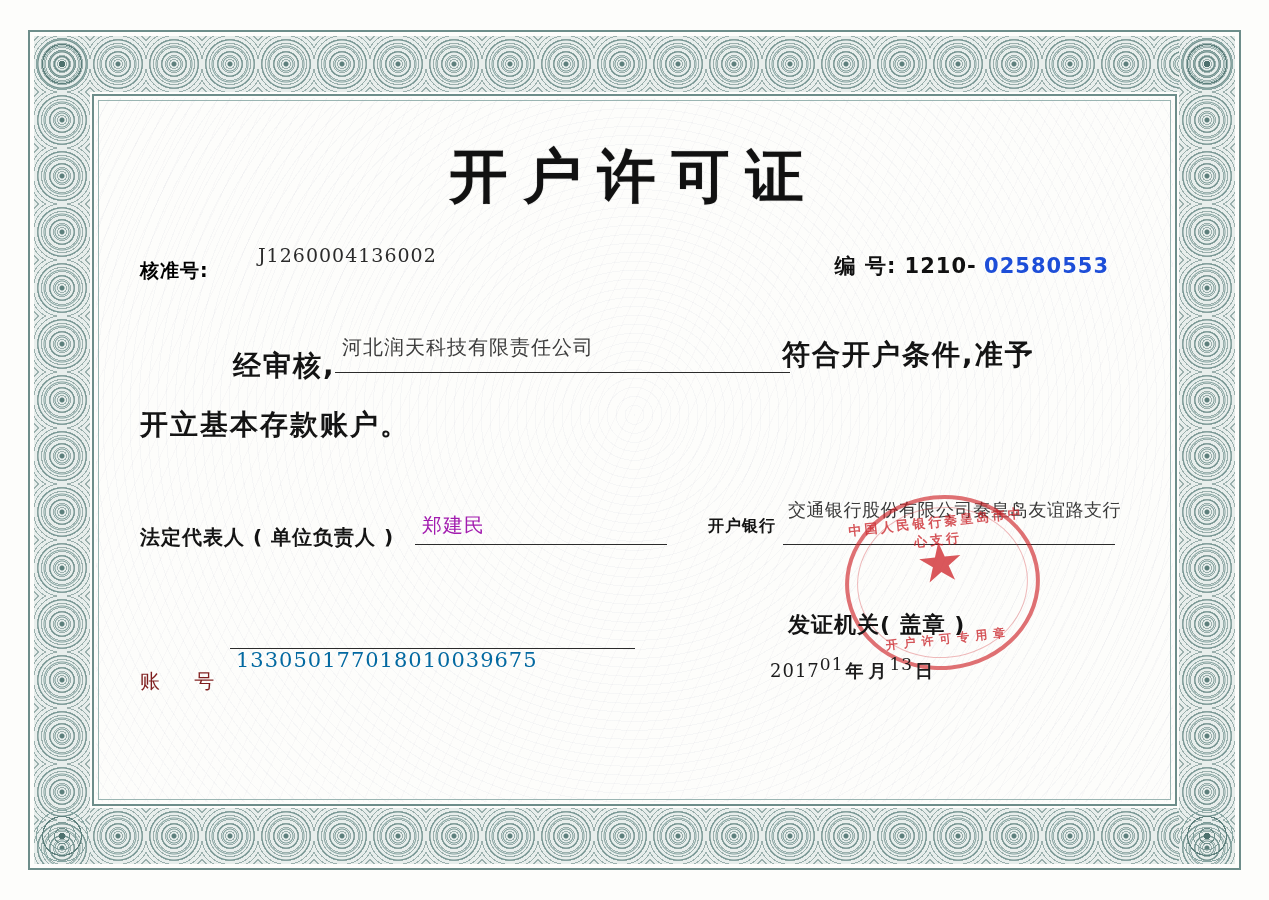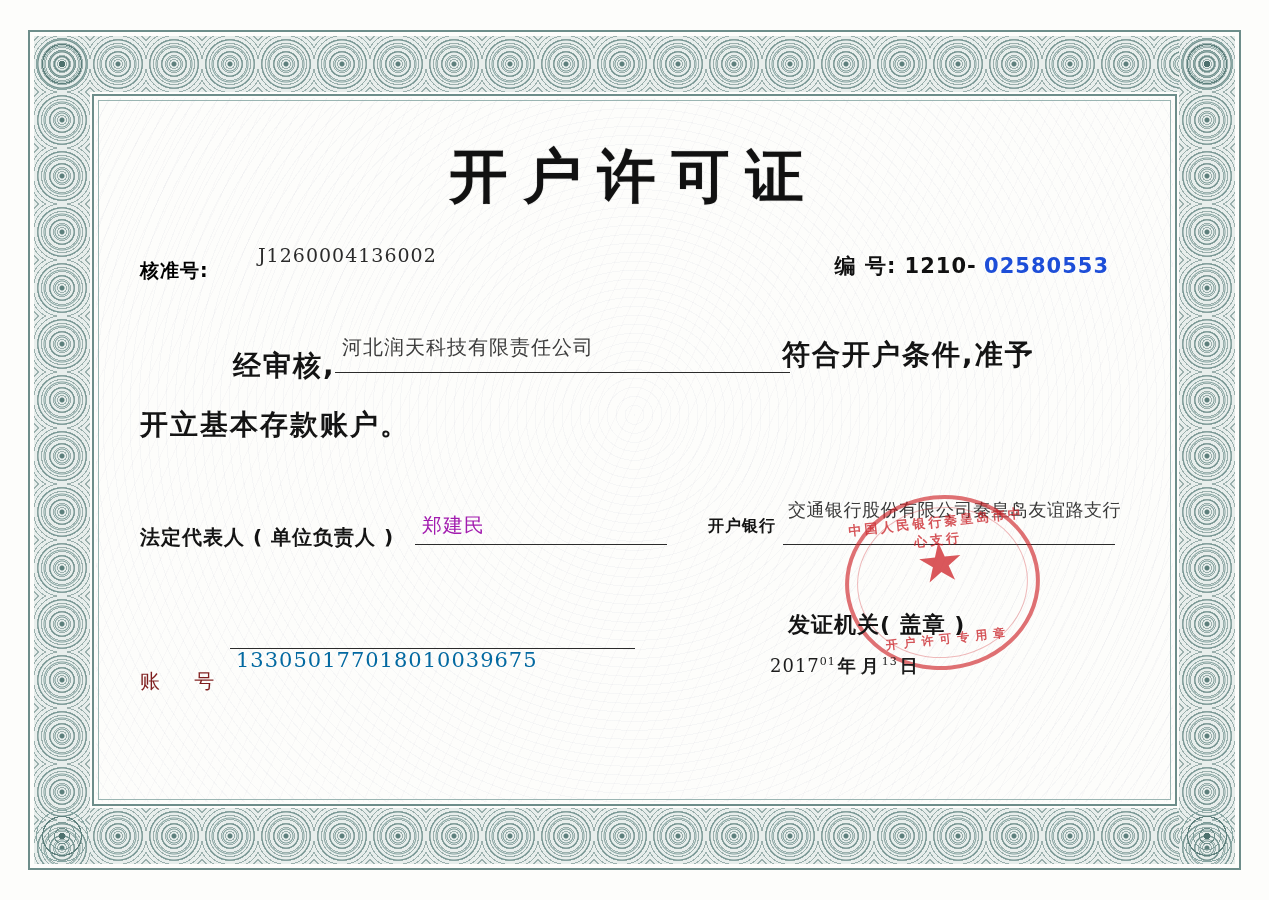--- a/index.html
+++ b/index.html
@@ -302,21 +302,21 @@
     margin-top: 14px;
     font-size: 19px;
     color: #1c1c1c;
     letter-spacing: 1px;
   }
   .issue-date .num {
     font-family: "DejaVu Serif", "Liberation Serif", serif;
     font-size: 18px;
   }
   .issue-date .sup {
-    font-size: 11px;
+    font-size: 17px;
     vertical-align: super;
     font-family: "DejaVu Serif", "Liberation Serif", serif;
   }
   .issue-date .ch {
     font-weight: bold;
     font-size: 18px;
     margin: 0 2px;
   }
 
   

